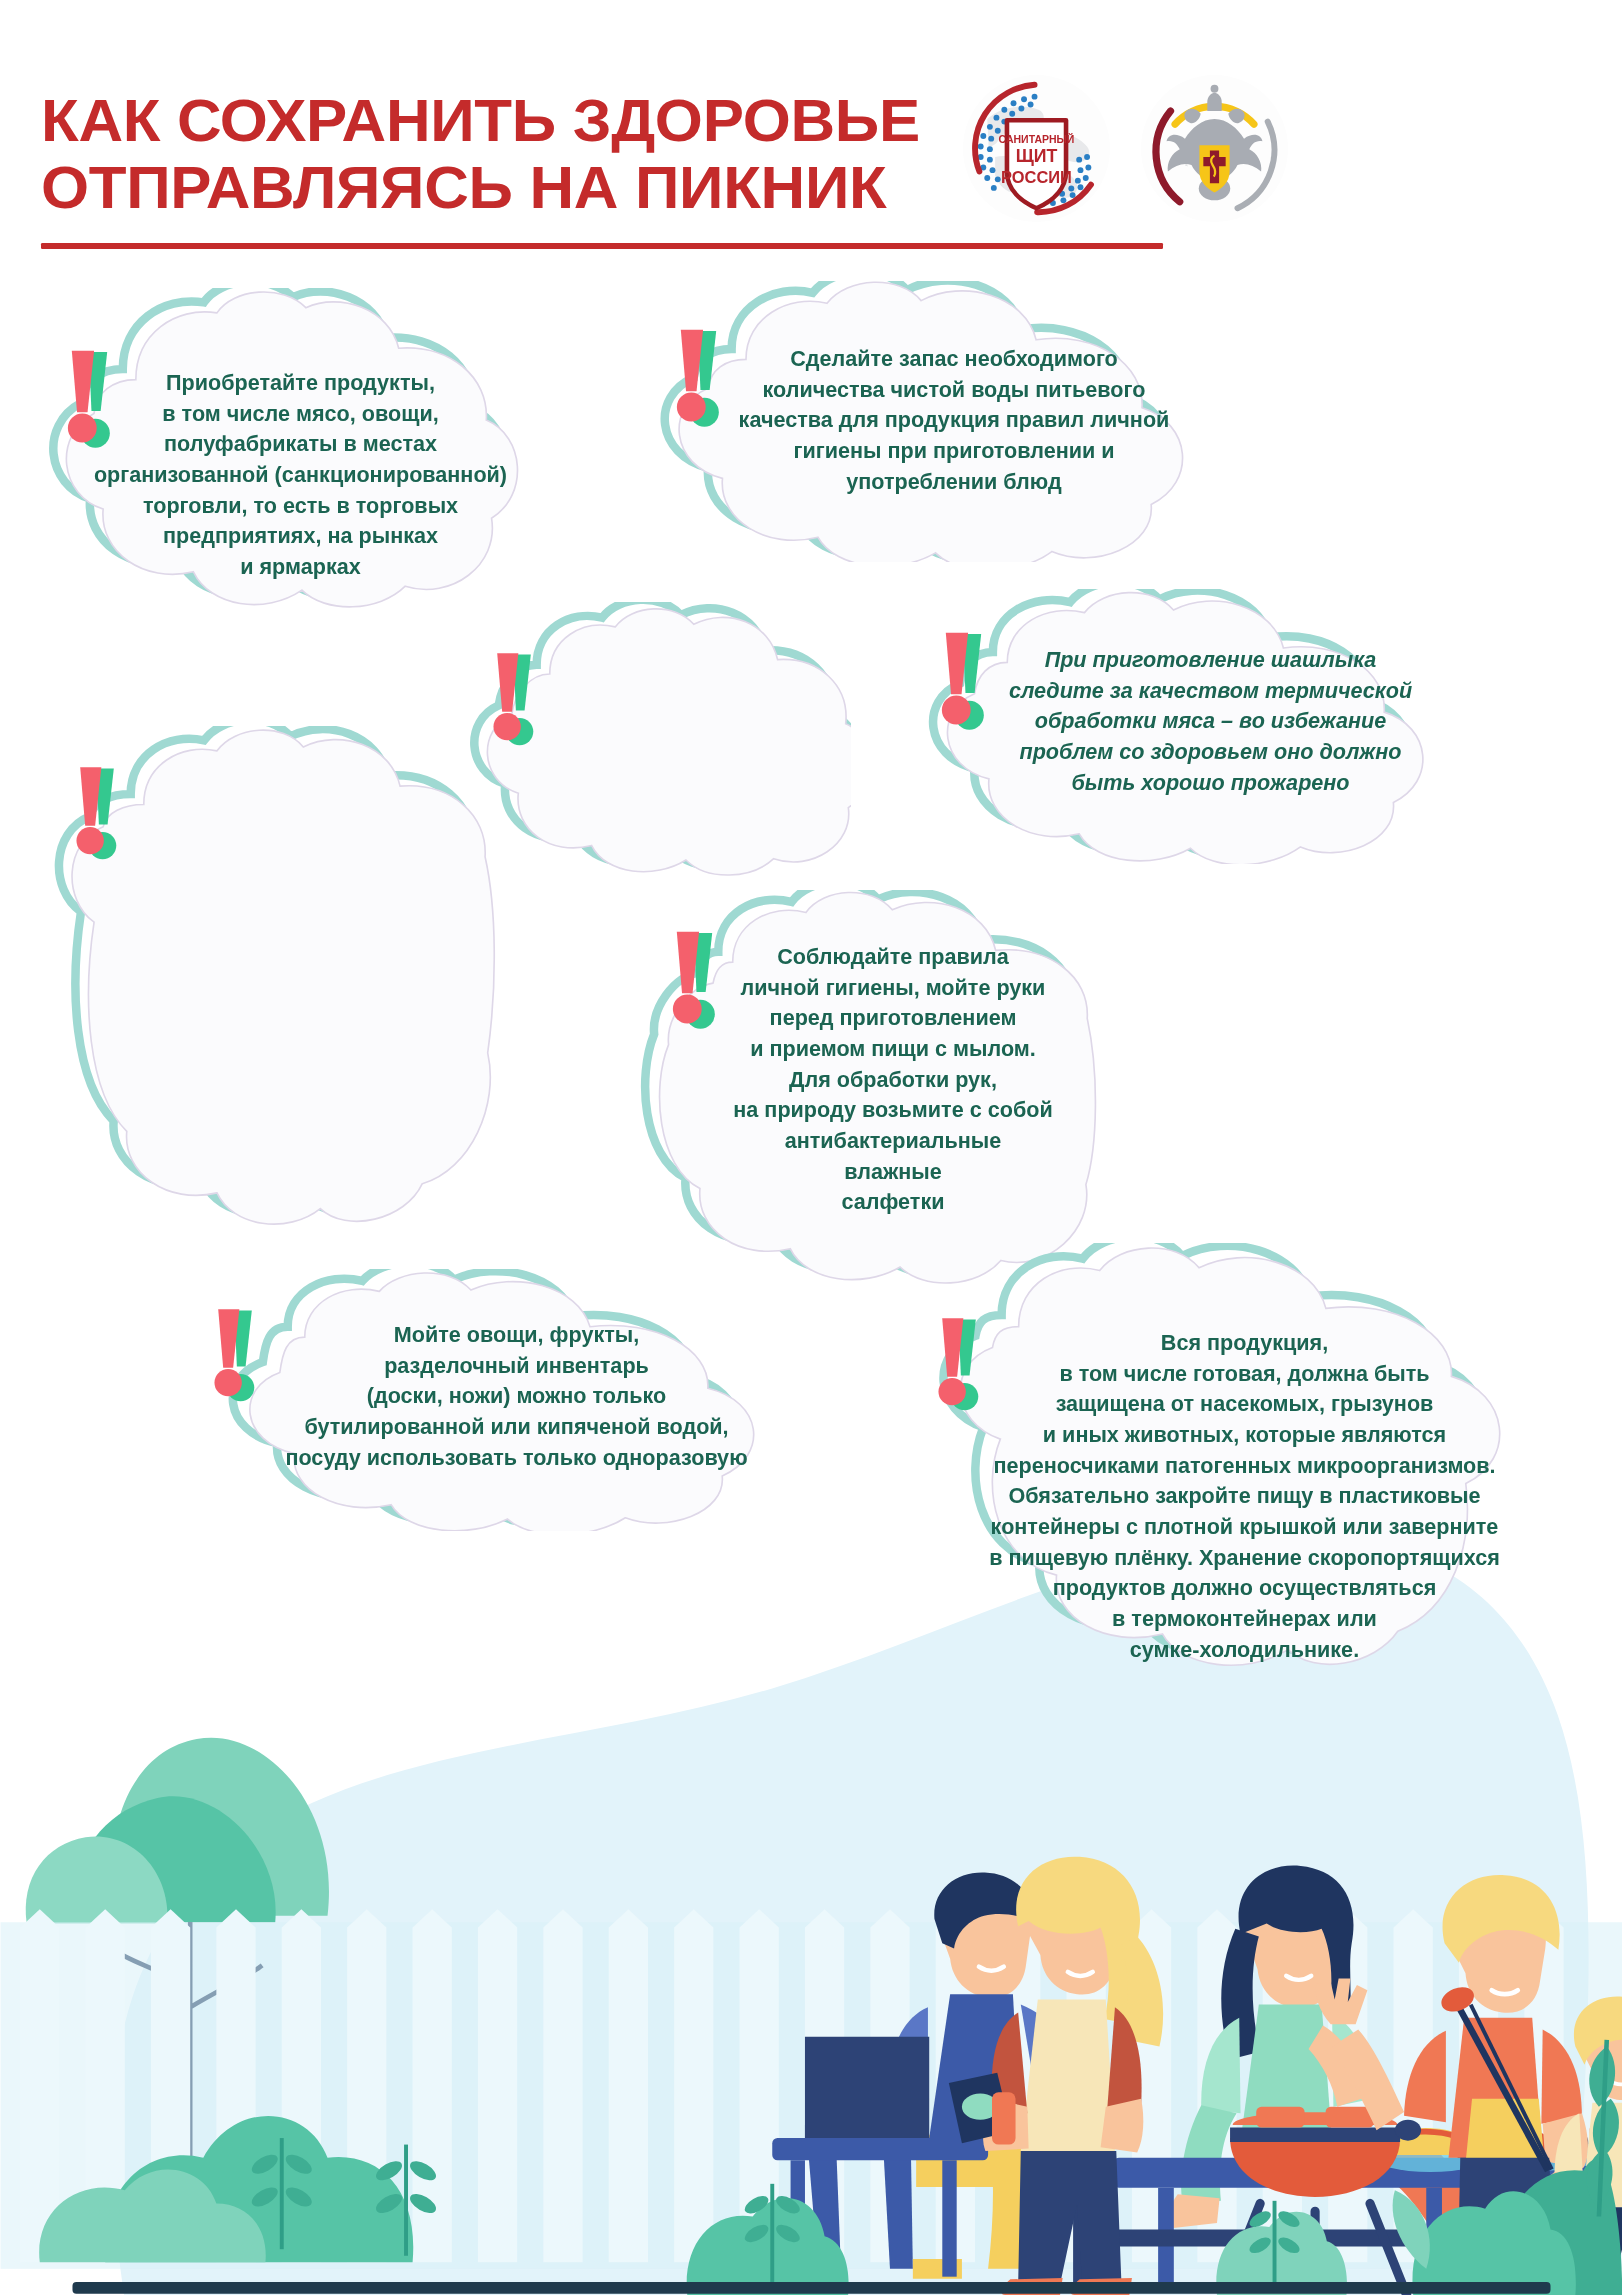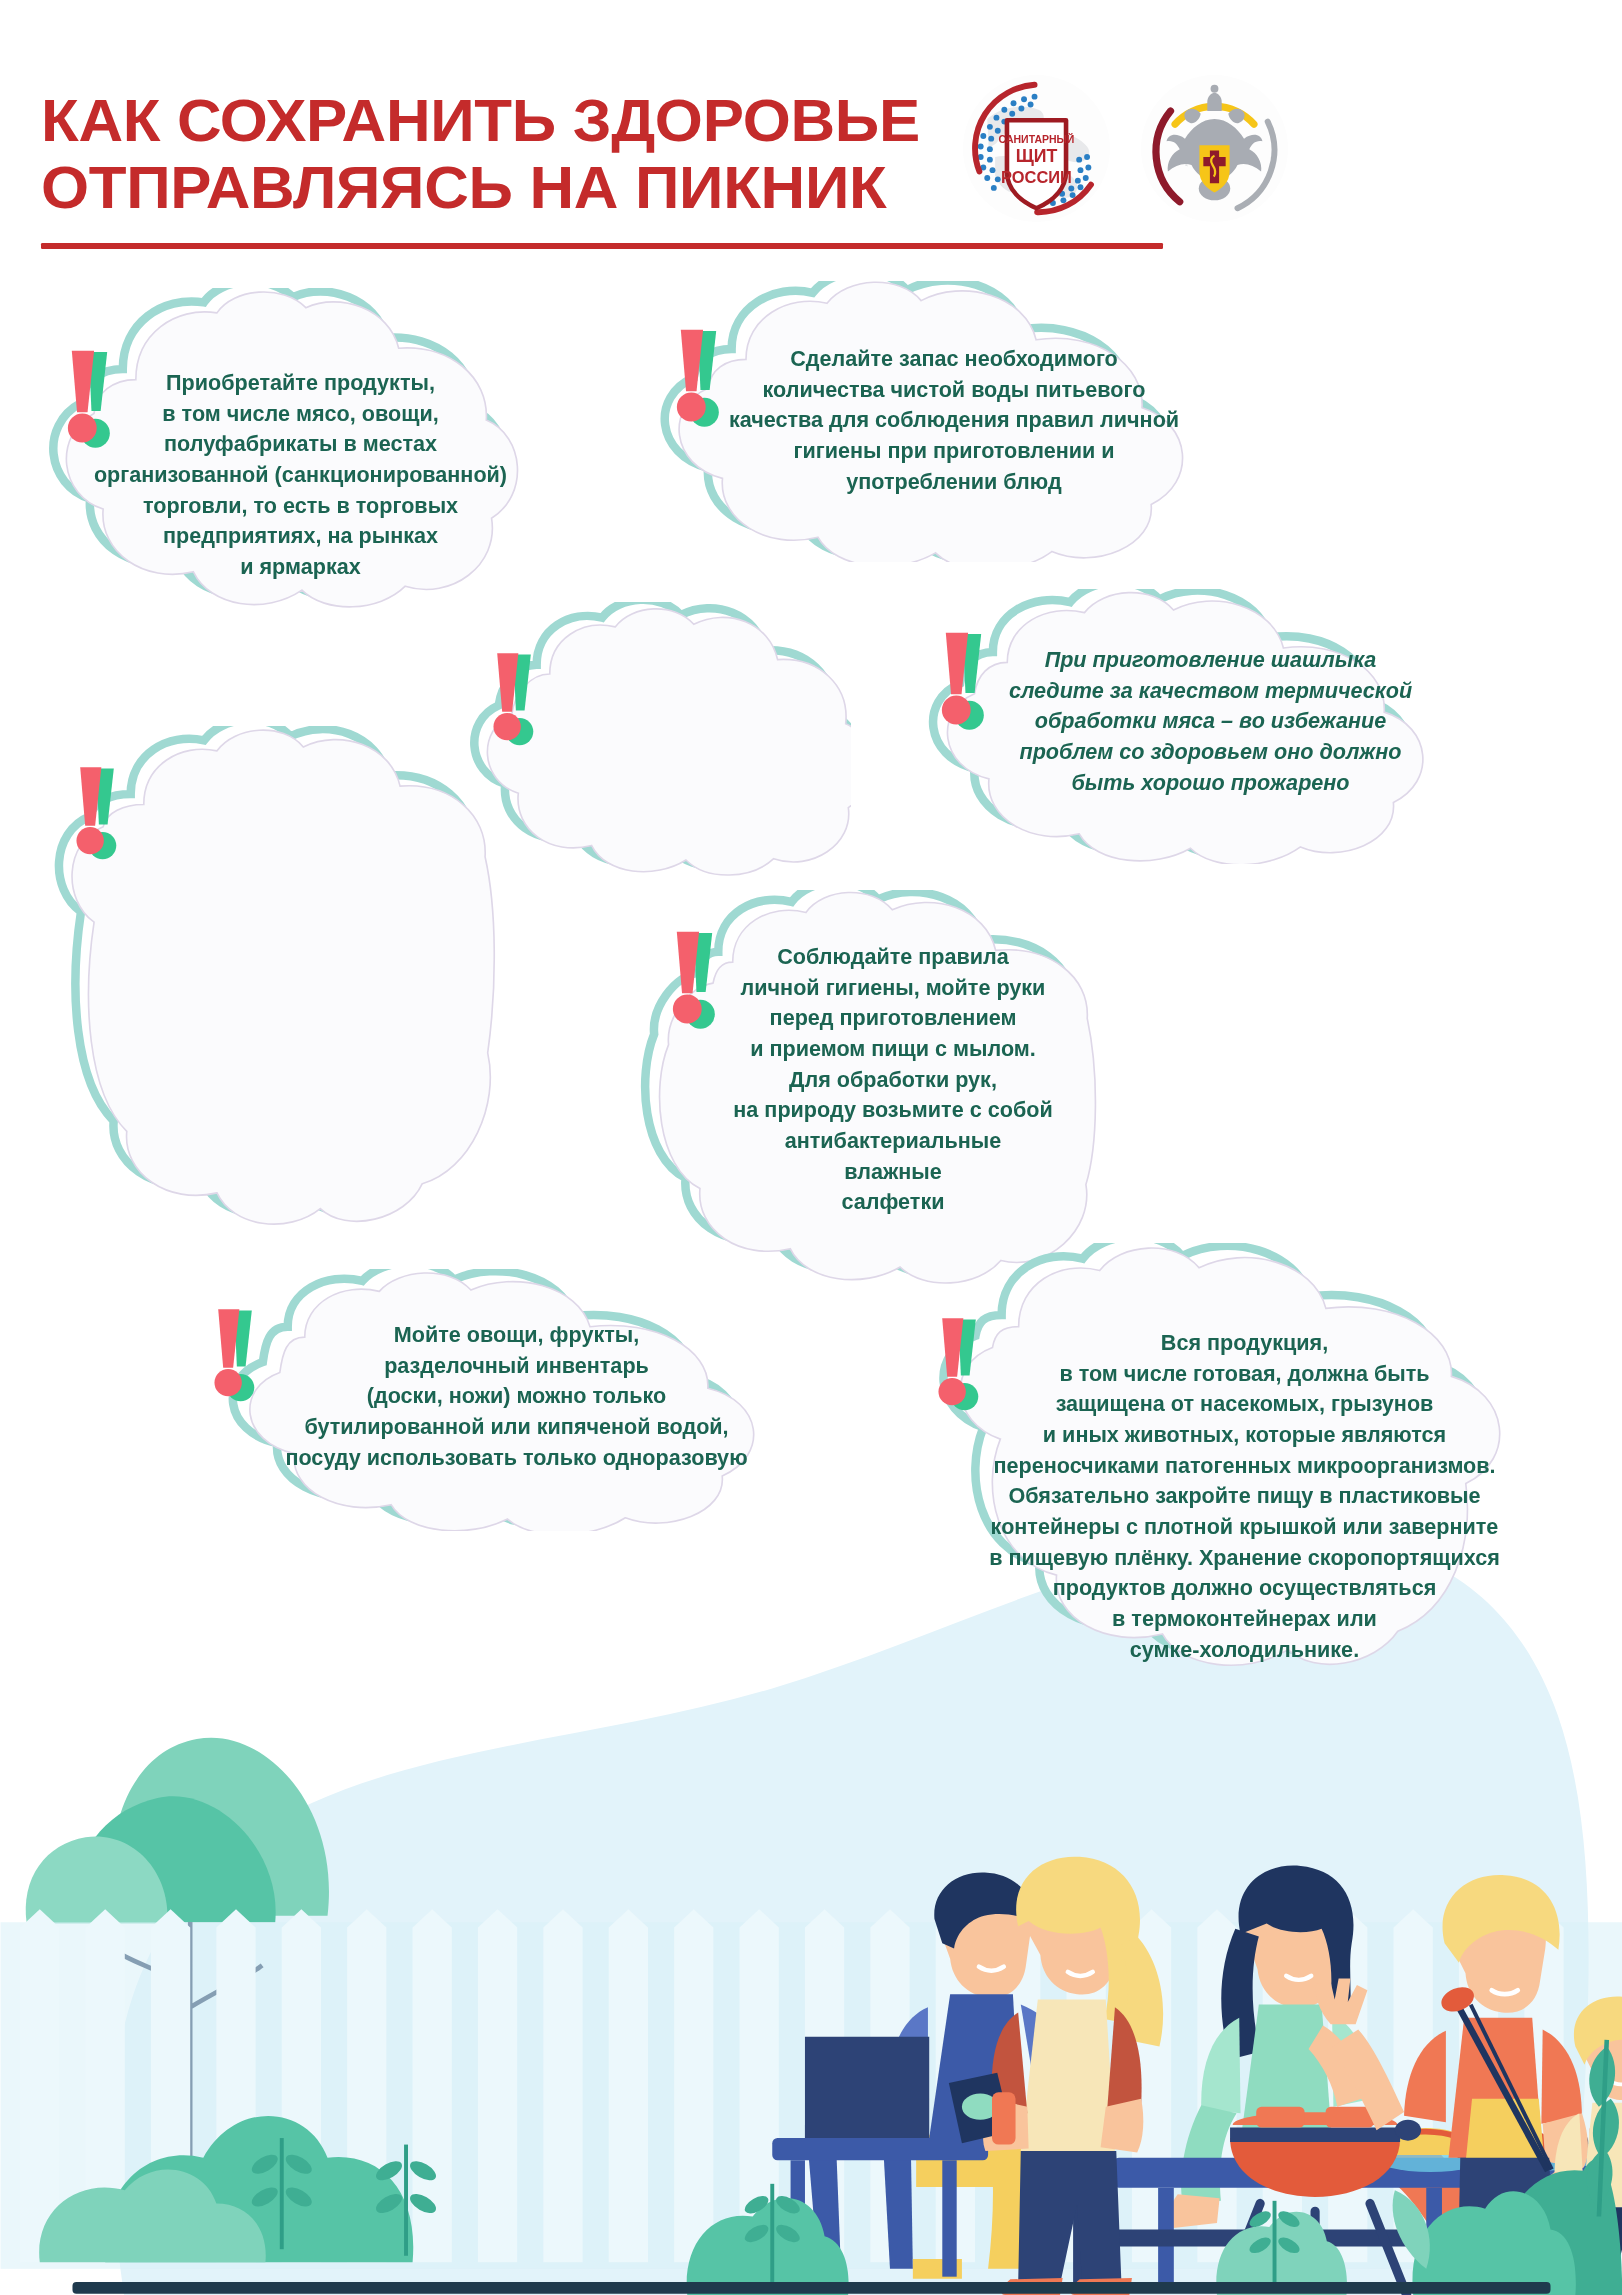--- a/index.html
+++ b/index.html
@@ -220,21 +220,21 @@
     <div class="excl" style="left:41px;top:46px;width:59px;height:105px;">
       <svg viewBox="0 0 90 160" width="59" height="105" xmlns="http://www.w3.org/2000/svg">
         <path d="M44,6 L72,6 L62,96 L48,96 Z" fill="#34c88f"></path>
         <circle cx="54" cy="130" r="22" fill="#34c88f"></circle>
         <path d="M18,4 L52,4 L42,98 L26,98 Z" fill="#f4606c"></path>
         <circle cx="34" cy="122" r="22" fill="#f4606c"></circle>
       </svg>
     </div>
     <div class="cloud-text" style="left:84px;top:63px;width:484px;font-size:21.6px;">Сделайте запас необходимого
 количества чистой воды питьевого
-качества для соблюдения правил личной
+качества для продукция правил личной
 гигиены при приготовлении и
 употреблении блюд</div>
   </div>
 
   <div class="cloud" style="left:458px;top:602px;width:393px;height:275px;">
     <svg class="cloud-svg" viewBox="0 0 600 420" xmlns="http://www.w3.org/2000/svg">
       <path d="M140,110 C140,56 190,26 240,38 C266,4 330,0 360,34 C412,8 476,32 488,88
                C552,84 598,128 592,186 C640,206 646,284 596,314 C604,370 540,412 482,392
                C448,424 380,426 348,394 C300,424 226,416 204,372 C140,388 86,348 92,292
                C34,274 28,196 82,172 C86,140 110,110 140,110 Z" fill="none" stroke="#9fd9d2" stroke-width="13" transform="translate(-20,-14)"></path>

